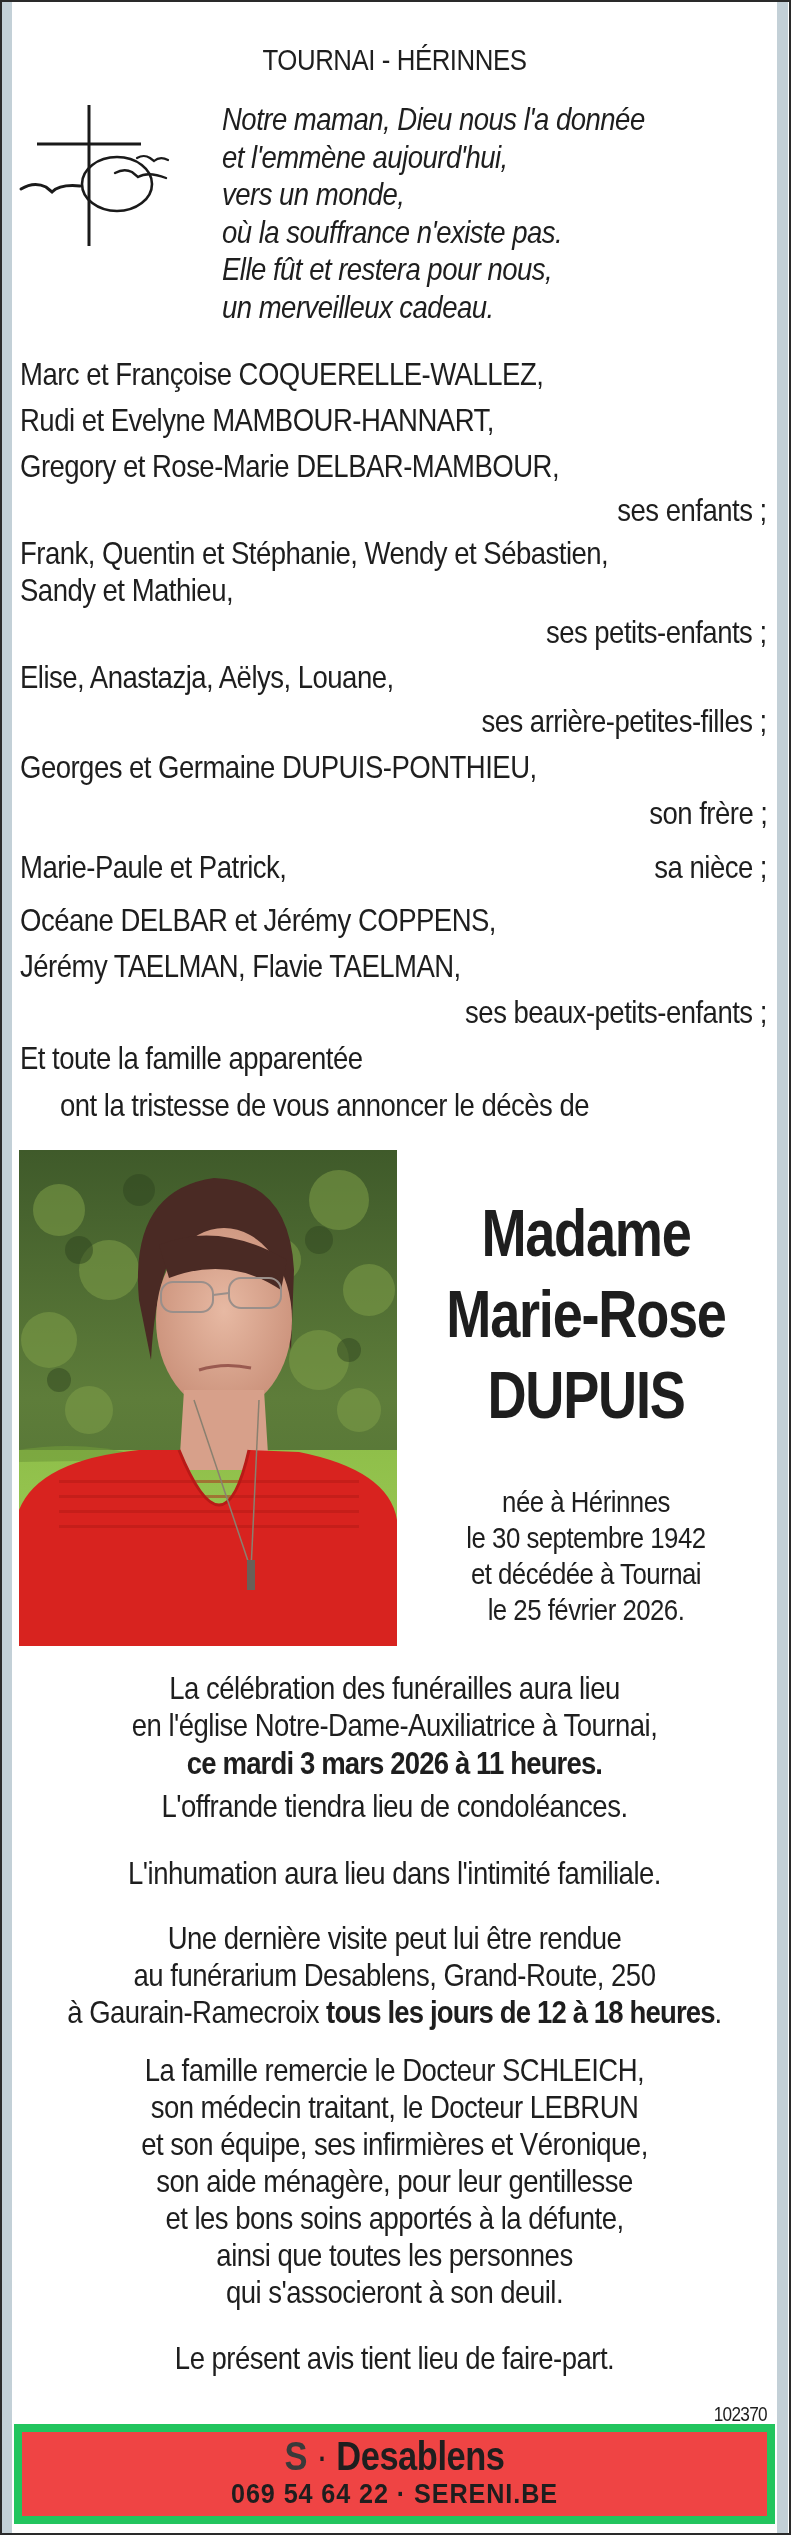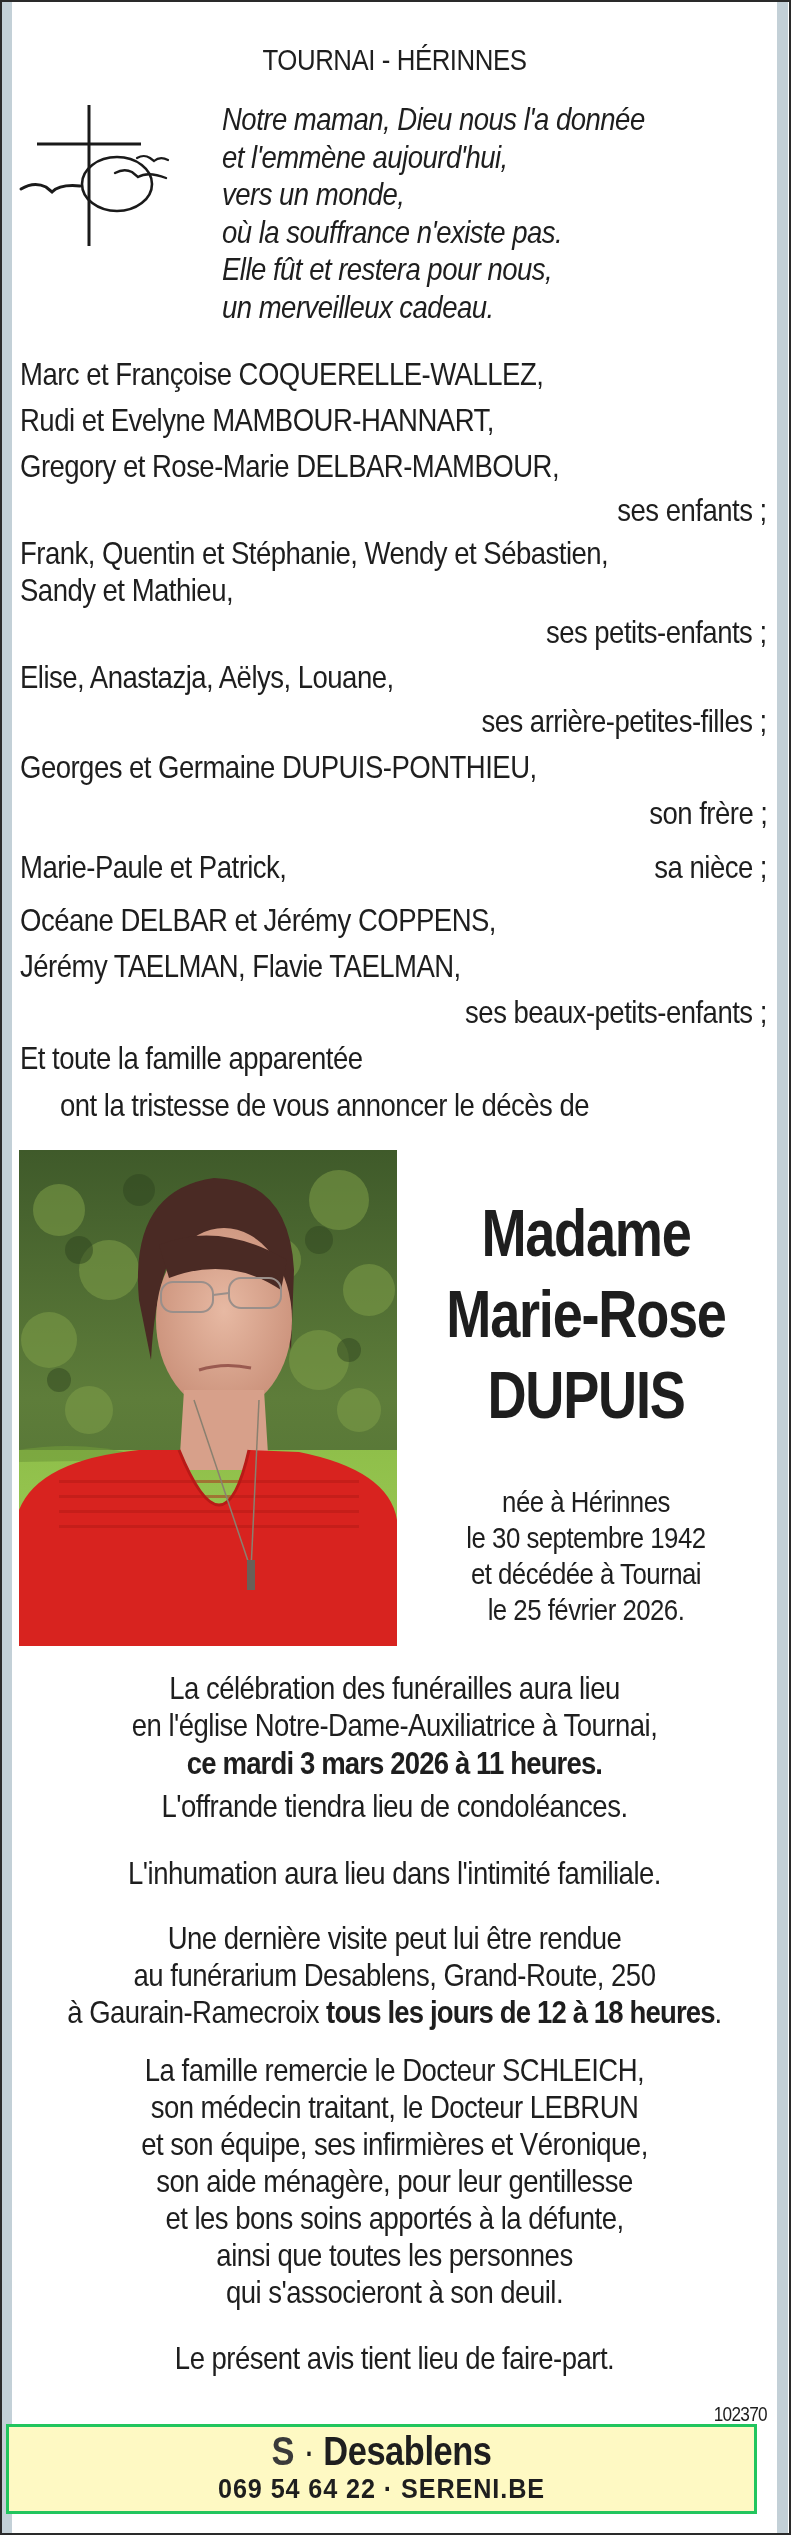--- a/index.html
+++ b/index.html
@@ -19,21 +19,21 @@
   .title { font-size: 30px; letter-spacing: -0.5px; }
   .poem { left: 222px; font-style: italic; font-size: 32px; line-height: 37.5px; }
   .poem div { height: 37.5px; }
   .sq { transform: scaleX(0.86); }
   .sq-r { transform: scaleX(0.86); transform-origin: right top; }
   .sq-c { transform: scaleX(0.86); transform-origin: center top; }
   .name { font-weight: bold; font-size: 66px; line-height: 82px; text-align: center;
           left: 400px; width: 372px; letter-spacing: -1.5px; transform: scaleX(0.82); transform-origin: center top; }
   .birth { left: 400px; width: 372px; text-align: center; font-size: 30px; line-height: 36.5px; }
   .photo { left: 19px; top: 1150px; width: 378px; height: 496px; overflow: hidden; }
-  .footer-box { left: 6px; top: 2424px; width: 745px; height: 84px; border: 3px solid #22c55e; background: #fef9c3; }
+  .footer-box { left: 14px; top: 2424px; width: 745px; height: 84px; border: 8px solid #22c55e; background: #ef4444; }
   .brand { position: absolute; left: 0; width: 745px; top: 2px; text-align: center; font-weight: bold;
            font-size: 40px; line-height: 44px; letter-spacing: -0.5px; transform: scaleX(0.86); transform-origin: center top; }
   .brand .s-logo { color: #3a3a3a; font-weight: bold; }
   .contact { position: absolute; left: 0; width: 745px; top: 46px; text-align: center; font-weight: bold;
              font-size: 28px; line-height: 32px; letter-spacing: 1px; transform: scaleX(0.9); transform-origin: center top; }
   .ref { right: 24px; top: 2394px; font-size: 20px; letter-spacing: -0.8px; }
   b { font-weight: bold; }
 </style>
 </head>
 <body>

